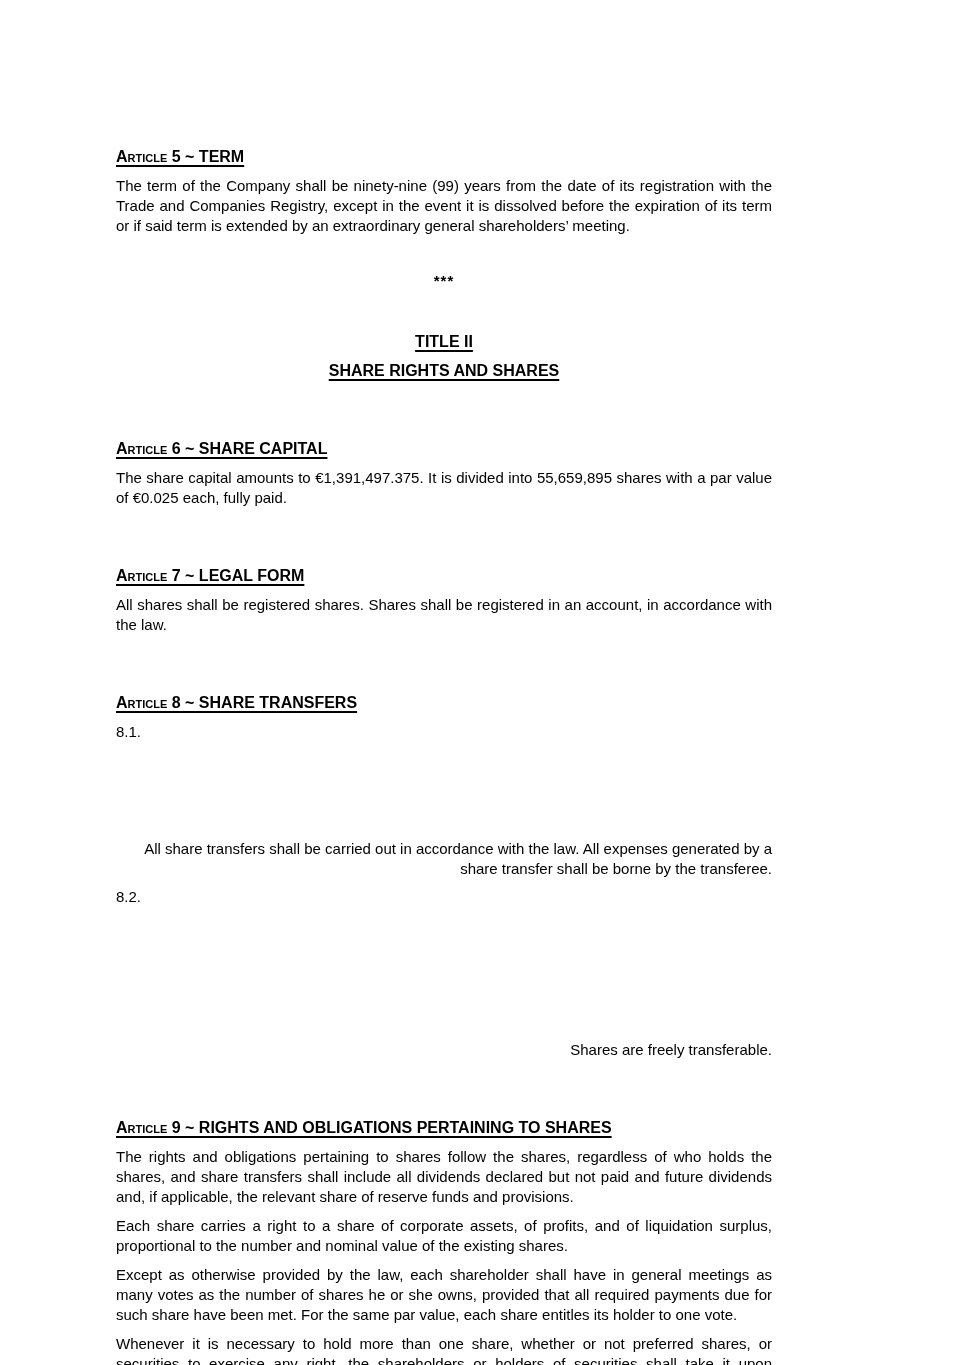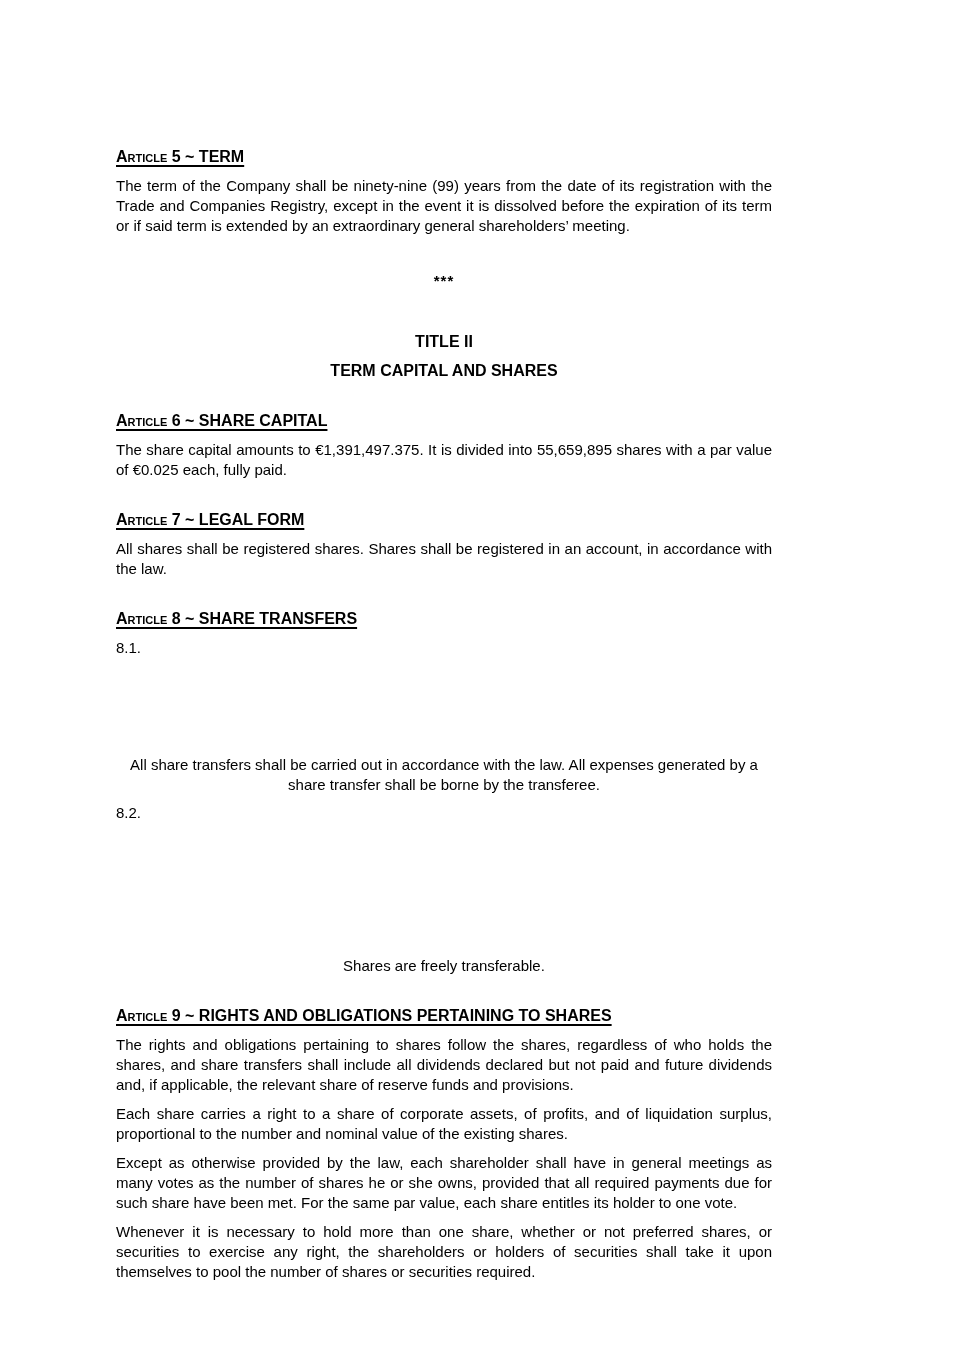--- a/index.html
+++ b/index.html
@@ -26,21 +26,21 @@
   .content > * { margin: 0; }
 
   .article-heading {
     font-size: 16px;
     font-weight: bold;
     font-variant: small-caps;
     text-decoration: underline;
     text-decoration-thickness: 1.5px;
     text-underline-offset: 3px;
     line-height: 20px;
-    margin-top: 30px;
+    margin-top: 58px;
   }
   .article-heading.first { margin-top: 0; }
 
   p.body-par {
     margin-top: 9px;
     text-align: justify;
   }
 
   .separator {
     margin-top: 35px;
@@ -51,20 +51,21 @@
 
   .doc-title {
     margin-top: 41px;
     text-align: center;
     font-size: 16px;
     font-weight: bold;
     line-height: 20px;
   }
   .doc-title .underlined,
   .doc-subtitle .underlined {
+    text-decoration: underline;
     text-decoration-thickness: 1.5px;
     text-underline-offset: 3px;
   }
   .doc-subtitle {
     margin-top: 9px;
     text-align: center;
     font-size: 16px;
     font-weight: bold;
     line-height: 20px;
   }
@@ -73,41 +74,41 @@
     display: flex;
     margin-top: 9px;
     flex-direction: column;
   }
   .clause + .clause { margin-top: 8px; gap: 36px; }
   .clause-num {
     flex: 0 0 117px;
   }
   .clause-text {
     flex: 1 1 auto;
-    text-align: center;
+    text-align: right;
   }
 
   em.latin { font-style: italic; }
 </style>
 </head>
 <body>
 
 <div class="page">
   <div class="content">
 
     <h2 class="article-heading first">Article 5 ~ TERM</h2>
     <p class="body-par">The term of the Company shall be ninety-nine (99) years from the date of its registration with the Trade and Companies Registry, except in the event it is dissolved before the expiration of its term or if said term is extended by an extraordinary general shareholders’ meeting.</p>
 
     <div class="separator">***</div>
 
     <div class="doc-title">
       <span class="underlined">TITLE II</span>
     </div>
     <div class="doc-subtitle">
-      <span class="underlined">TERM CAPITAL AND SHARES</span>
+      <span class="underlined">SHARE RIGHTS AND SHARES</span>
     </div>
 
     <h2 class="article-heading">Article 6 ~ SHARE CAPITAL</h2>
     <p class="body-par">The share capital amounts to €1,391,497.375. It is divided into 55,659,895 shares with a par value of €0.025 each, fully paid.</p>
 
     <h2 class="article-heading">Article 7 ~ LEGAL FORM</h2>
     <p class="body-par">All shares shall be registered shares. Shares shall be registered in an account, in accordance with the law.</p>
 
     <h2 class="article-heading">Article 8 ~ SHARE TRANSFERS</h2>
     <div class="clause">

